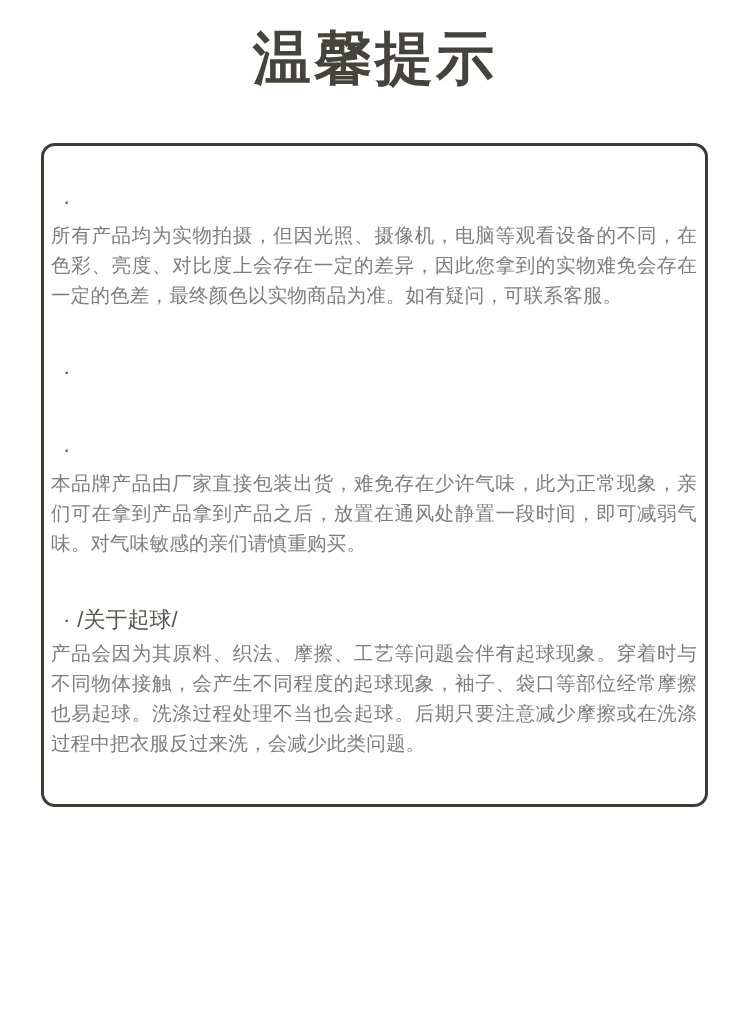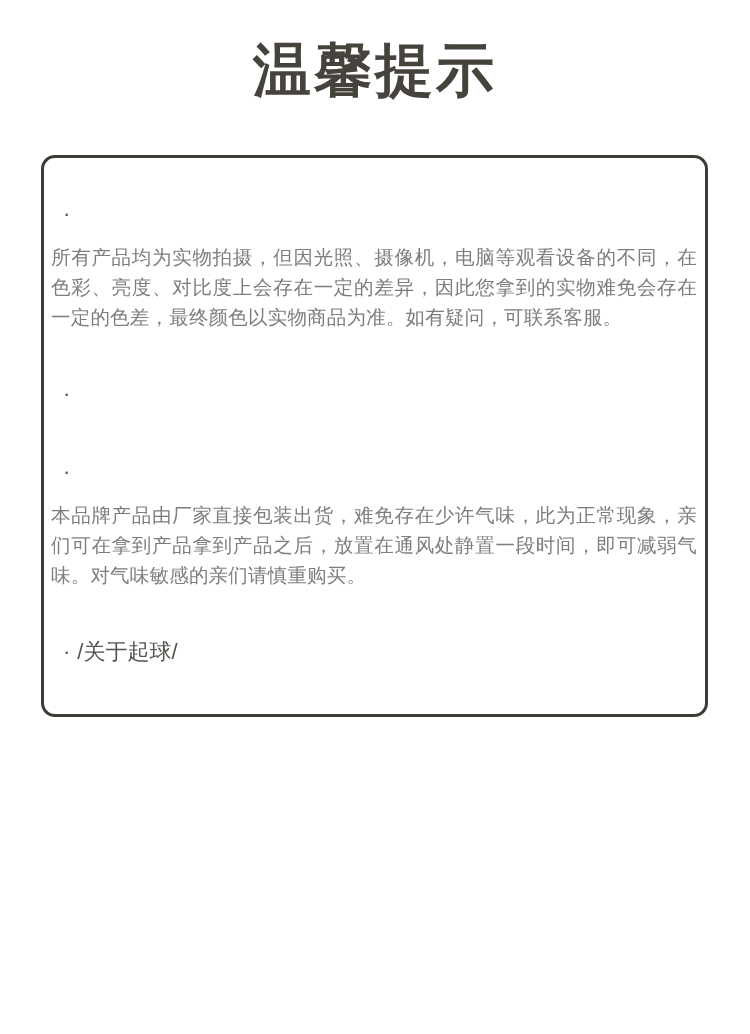--- a/index.html
+++ b/index.html
@@ -16,21 +16,21 @@
   }
   body {
     width: 750px;
     height: 1034px;
     background: var(--bg-color);
     font-family: "Liberation Sans", "DejaVu Sans", sans-serif;
     overflow: hidden;
   }
   .page-title {
     margin: 0;
-    padding-top: 40px;
+    padding-top: 28px;
     text-align: center;
     font-size: 58px;
     line-height: 1.05;
     font-weight: 700;
     letter-spacing: 3px;
     color: var(--title-color);
   }
   .notice-box {
     margin: 54px 41px 0 41px;
     width: 667px;
@@ -50,21 +50,21 @@
     line-height: 32px;
     color: var(--heading-color);
     padding-left: 12px;
   }
   .bullet {
     font-size: 22px;
     margin-right: 7px;
     color: var(--heading-color);
   }
   .section-body {
-    margin: 12px 0 0 0;
+    margin: 2px 0 0 0;
     font-size: 19.5px;
     line-height: 30px;
     color: var(--body-color);
     text-align: justify;
     text-justify: inter-ideograph;
     letter-spacing: 0.2px;
   }
 </style>
 </head>
 <body>
@@ -91,15 +91,16 @@
       <span class="bullet">·</span>
     </h2>
     <p class="section-body">本品牌产品由厂家直接包装出货，难免存在少许气味，此为正常现象，亲们可在拿到产品拿到产品之后，放置在通风处静置一段时间，即可减弱气味。对气味敏感的亲们请慎重购买。</p>
   </div>
 
   <div class="section">
     <h2 class="section-heading">
       <span class="bullet">·</span>
       <span>/关于起球/</span>
     </h2>
+    <p class="section-body">产品会因为其原料、织法、摩擦、工艺等问题会伴有起球现象。穿着时与不同物体接触，会产生不同程度的起球现象，袖子、袋口等部位经常摩擦也易起球。洗涤过程处理不当也会起球。后期只要注意减少摩擦或在洗涤过程中把衣服反过来洗，会减少此类问题。</p>
   </div>
 
 </div>
 
 </body></html>

